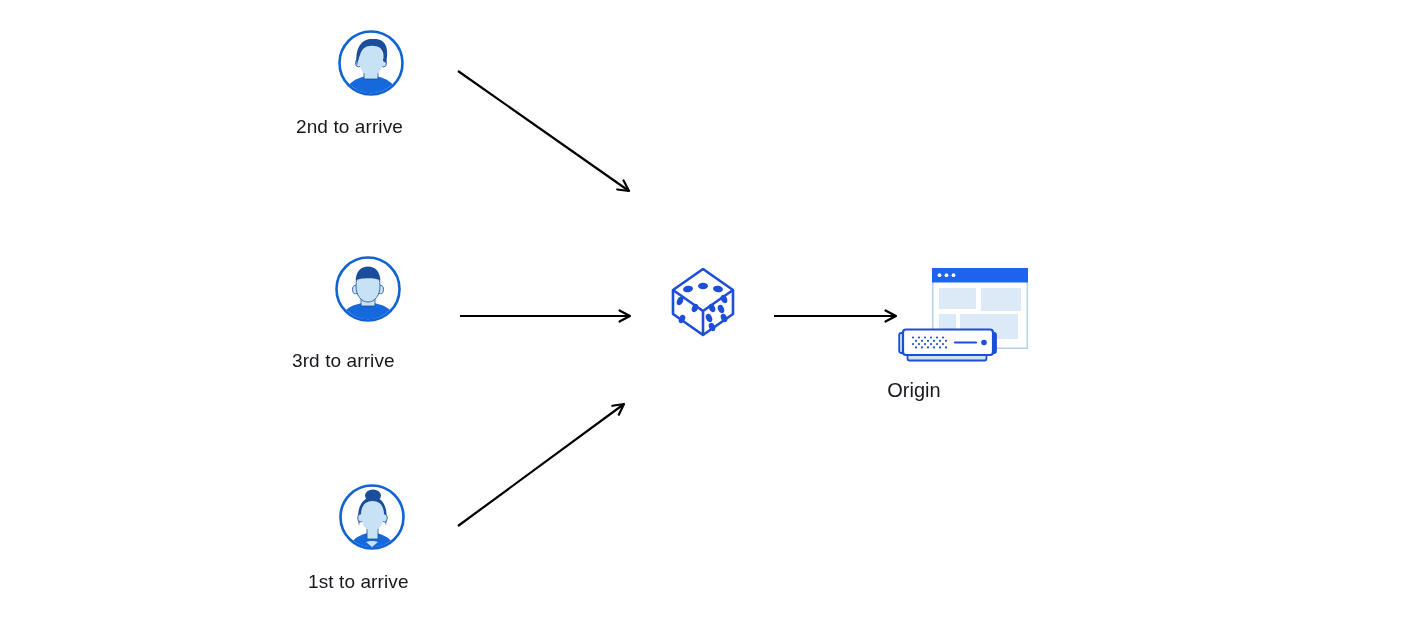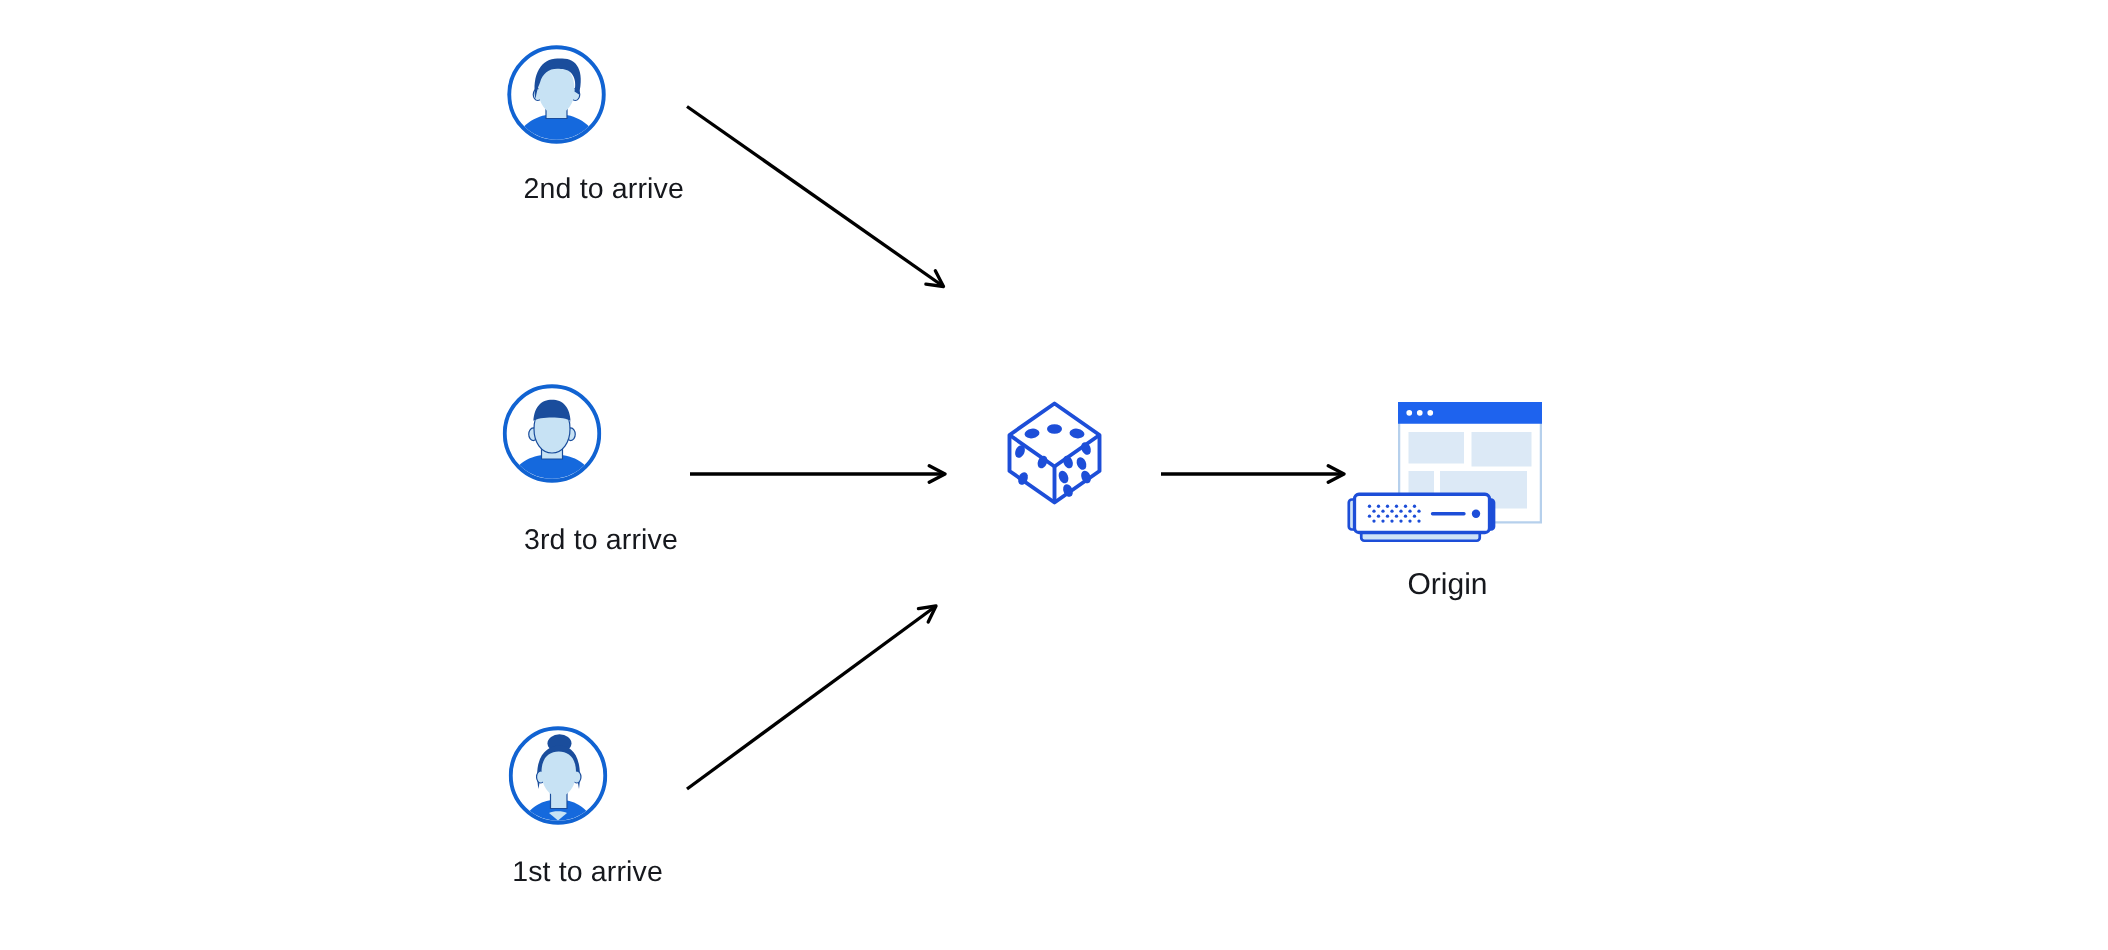--- a/index.html
+++ b/index.html
@@ -12,21 +12,21 @@
     position: relative;
     width: 1405px;
     height: 633px;
     background: #ffffff;
     overflow: hidden;
   }
   .abs { position: absolute; }
   .node-label {
     position: absolute;
     width: 160px;
-    text-align: right;
+    text-align: left;
     font-size: 19px;
     line-height: 22px;
     color: #16181d;
     letter-spacing: 0.1px;
   }
   .origin-label {
     position: absolute;
     width: 140px;
     text-align: center;
     font-size: 20px;
@@ -93,21 +93,21 @@
       <path d="M8,66 C14,52 25,49 33,49 C41,49 52,52 58,66 Z" fill="#1569dd"></path>
       <path d="M27,58 L33,63 L39,58 C36.5,56.5 29.5,56.5 27,58 Z" fill="#c7e2f4"></path>
       <path d="M28,43 h11 v12 h-11 z" fill="#c7e2f4" stroke="#1a4d9c" stroke-width="0.8"></path>
       <ellipse cx="34" cy="11.5" rx="8" ry="6" fill="#1a4d9c"></ellipse>
       <path d="M20,42 C16,20 26,13 34,13 C42,13 50,20 47,42 C45,28 42,23 34,23 C26,23 22,28 20,42 Z" fill="#1a4d9c"></path>
       <ellipse cx="21.5" cy="34" rx="2.8" ry="4" fill="#c7e2f4" stroke="#1a4d9c" stroke-width="0.8"></ellipse>
       <ellipse cx="45.5" cy="34" rx="2.8" ry="4" fill="#c7e2f4" stroke="#1a4d9c" stroke-width="0.8"></ellipse>
       <path d="M22,31 C22,21 27,17 33.5,17 C40,17 45,21 45,31 C45,40 40,47 33.5,47 C27,47 22,40 22,31 Z" fill="#c7e2f4"></path>
     </g>
   </svg>
-  <div class="node-label" style="left:282px;top:571px;">1st to arrive</div>
+  <div class="node-label" style="left:308px;top:571px;">1st to arrive</div>
 
   <svg class="abs" style="left:670px;top:266px;" width="66" height="72" viewBox="0 0 66 72" aria-label="dice-icon">
     <g stroke="#1d4ed8" stroke-width="2.6" stroke-linejoin="round" fill="#ffffff">
       <path d="M33,3 L63,24 L63,48 L33,69 L3,48 L3,24 Z"></path>
       <path d="M3,24 L33,45 L63,24"></path>
       <path d="M33,45 L33,69"></path>
     </g>
     <g fill="#1d4ed8">
       <ellipse cx="18" cy="23" rx="5" ry="3.2" transform="rotate(-8 18 23)"></ellipse>
       <ellipse cx="33" cy="20" rx="5" ry="3.2"></ellipse>
@@ -169,15 +169,15 @@
           <circle cx="24" cy="85.4" r="1.1"></circle>
           <circle cx="30" cy="85.4" r="1.1"></circle>
           <circle cx="36" cy="85.4" r="1.1"></circle>
           <circle cx="42" cy="85.4" r="1.1"></circle>
           <circle cx="48" cy="85.4" r="1.1"></circle>
       </g>
     </g>
     <line x1="57" y1="80.5" x2="78" y2="80.5" stroke="#1d4ed8" stroke-width="2.2" stroke-linecap="round"></line>
     <circle cx="86" cy="80.5" r="2.8" fill="#1d4ed8"></circle>
   </svg>
-  <div class="origin-label" style="left:895px;top:378px;">Origin</div>
+  <div class="origin-label" style="left:844px;top:378px;">Origin</div>
 
 </div>
 
 </body></html>

